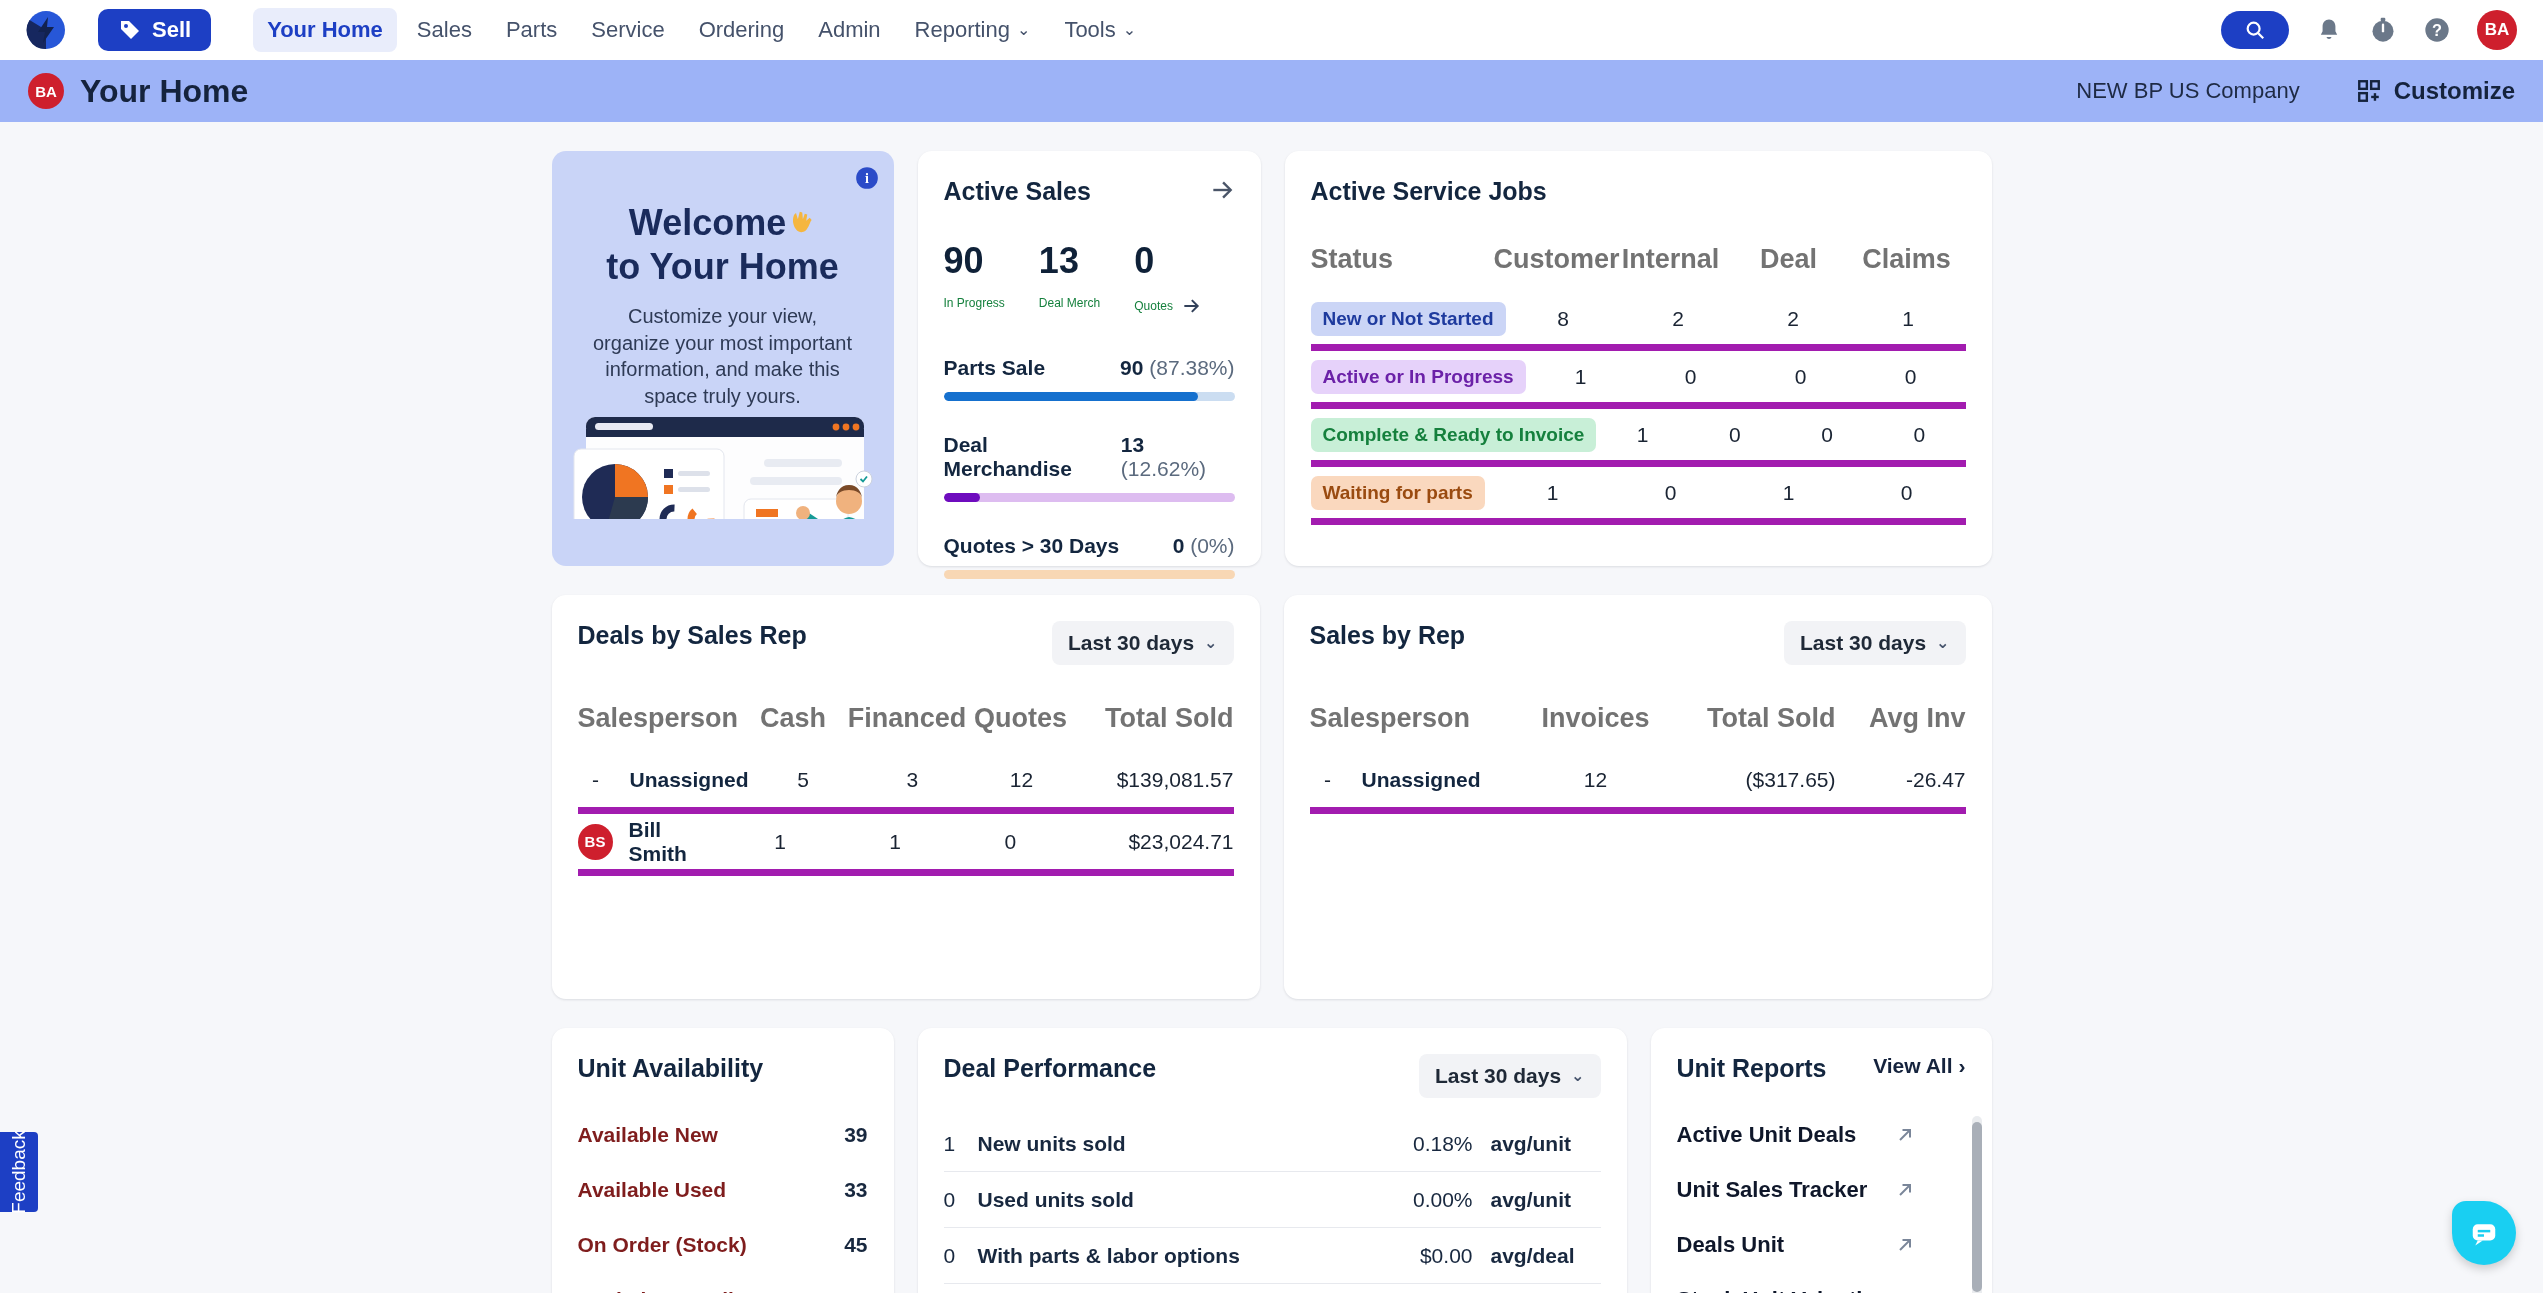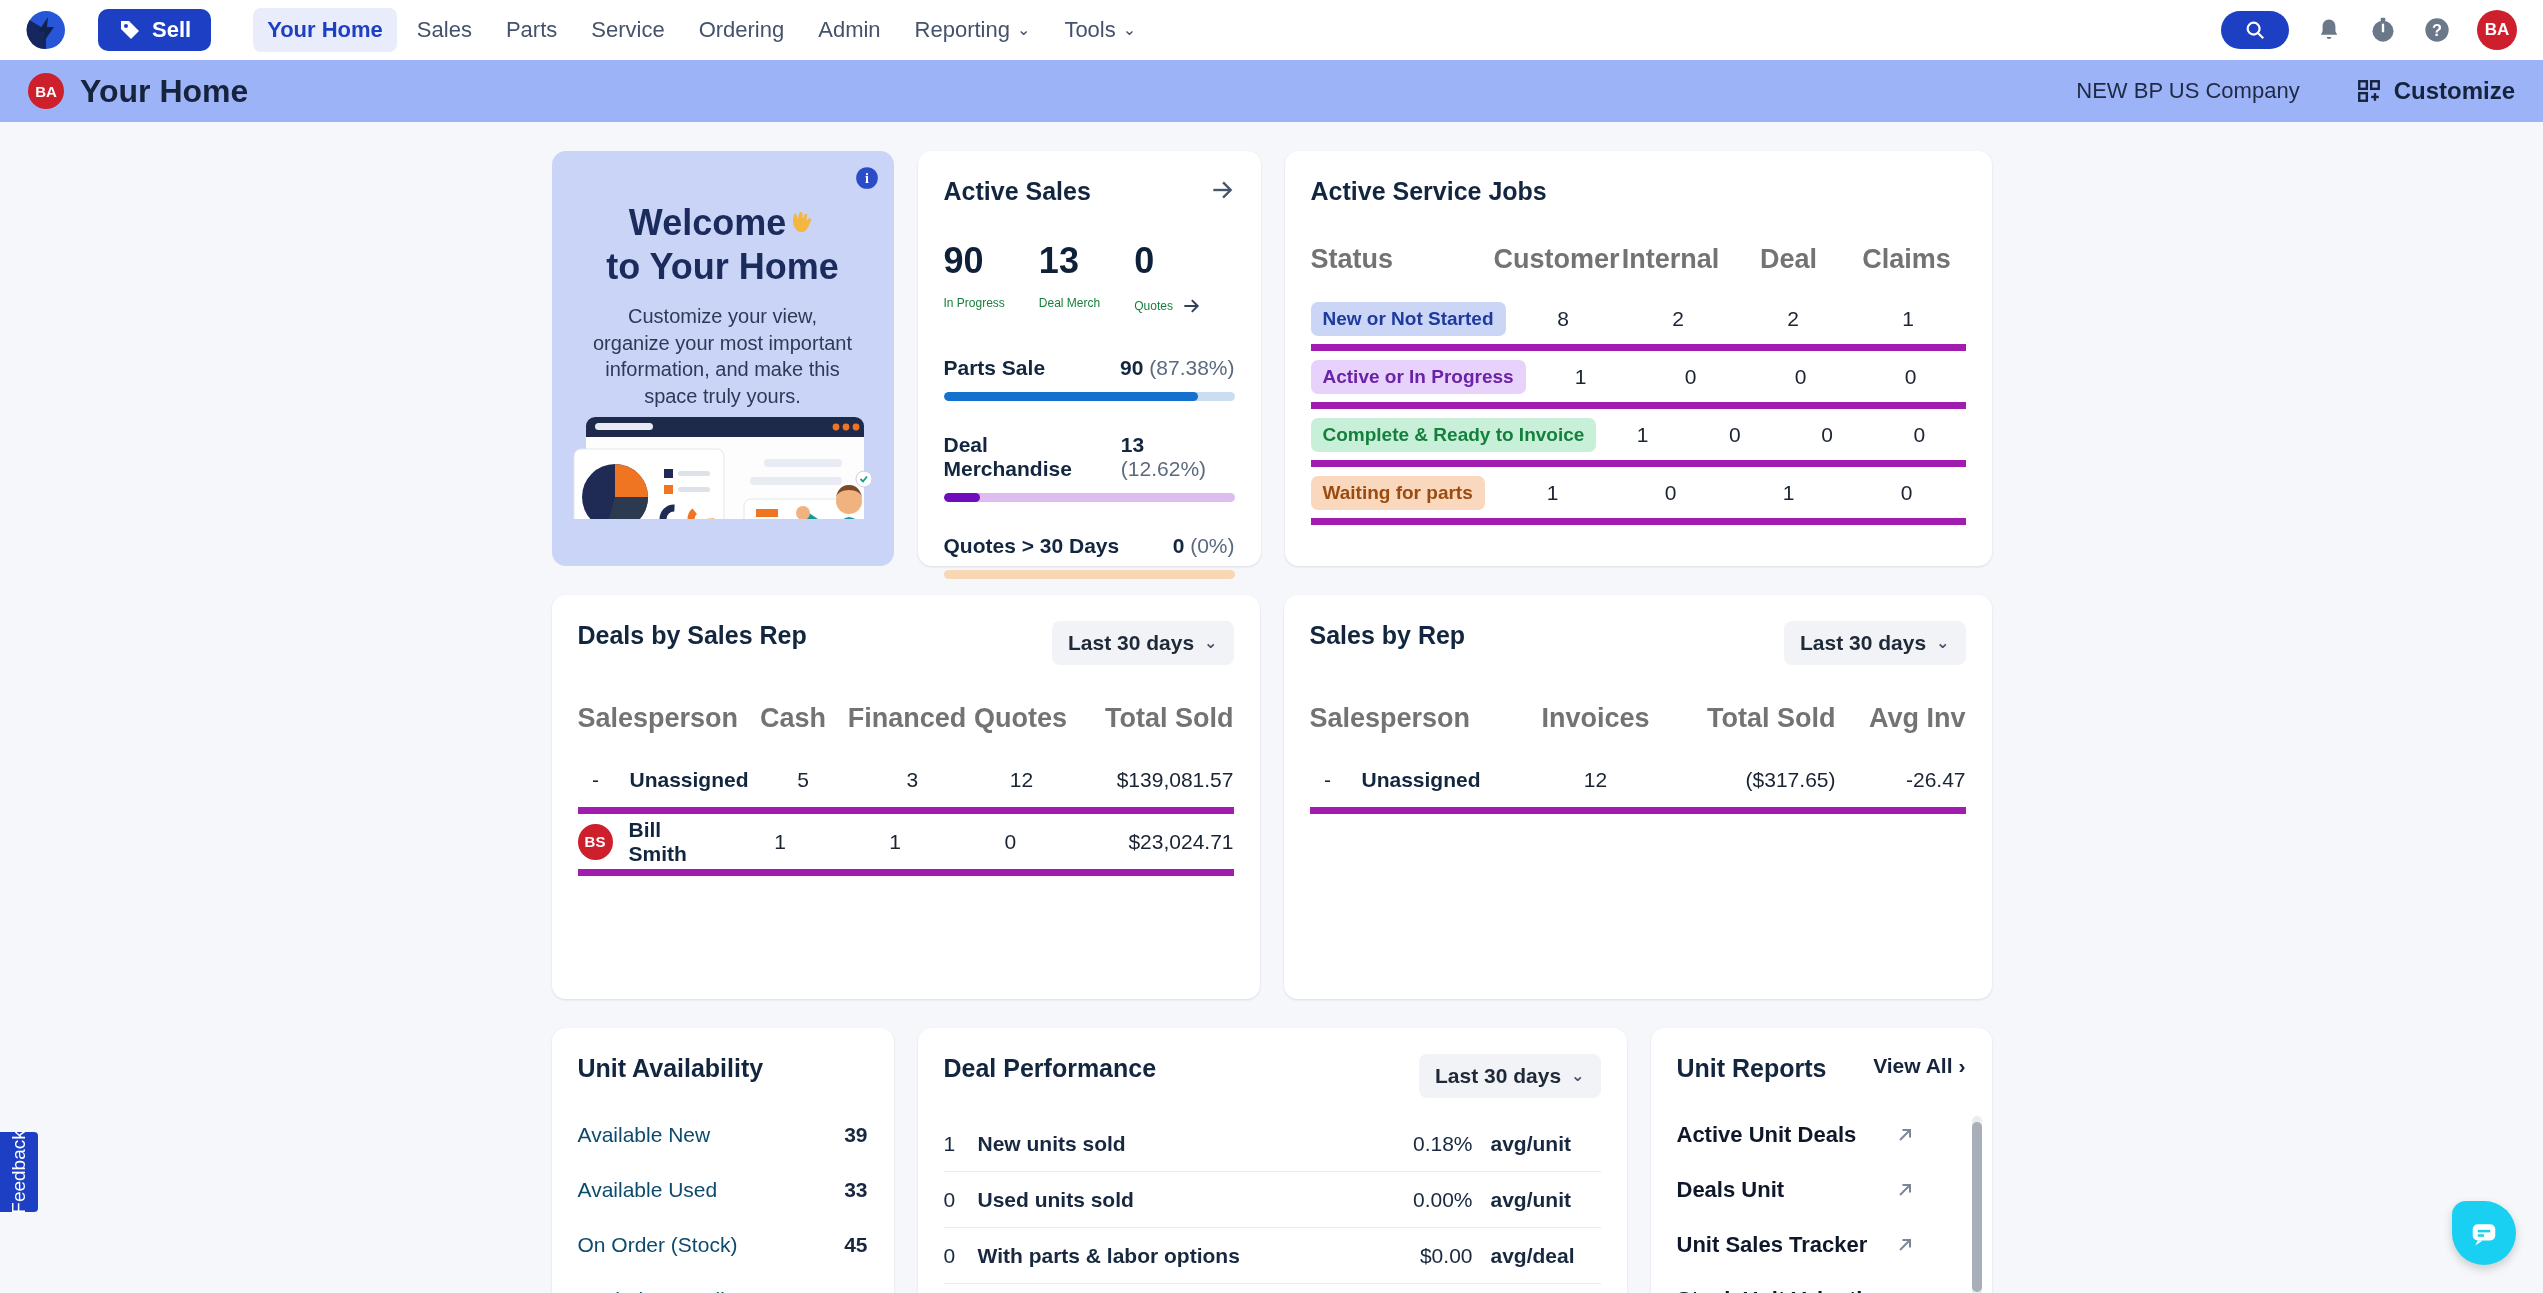--- a/index.html
+++ b/index.html
@@ -129,21 +129,21 @@
 
   
   .deals-card, .salesrep-card { width:708px; height:404px; }
   .unit-avail { width:342px; height:420px; }
   .deal-perf { width:709px; height:420px; }
   .unit-reports { width:341px; height:420px; position:relative; }
 
   
   .ua-list { margin-top:24px; }
   .ua-row { display:flex; justify-content:space-between; align-items:center; height:55px; font-size:21px; }
-  .ua-label { font-weight:normal; color:#0c4a6e; }
+  .ua-label { font-weight:bold; color:#7f1d1d; }
   .ua-value { font-weight:bold; color:#18283F; }
 
   
   .dp-list { margin-top:18px; }
   .dp-row { display:flex; align-items:center; height:56px; border-bottom:1px solid #E7E9EE; font-size:21px; }
   .dp-row:last-child { border-bottom:none; }
   .dp-count { width:34px; color:#18283F; }
   .dp-label { flex:1; font-weight:bold; color:#18283F; }
   .dp-value { color:#18283F; margin-right:18px; }
   .dp-unit { font-weight:bold; color:#18283F; width:110px; text-align:left; }
@@ -575,28 +575,28 @@
       </div>
       <div class="ur-list">
         <div class="ur-row">
           <span class="ur-label">Active Unit Deals</span>
           <svg width="20" height="20" viewBox="0 0 24 24" fill="none" stroke="#7A8699" stroke-width="2.4">
               <line x1="6" y1="18" x2="18" y2="6"></line>
               <polyline points="9 6 18 6 18 15"></polyline>
             </svg>
         </div>
         <div class="ur-row">
-          <span class="ur-label">Deals Unit</span>
+          <span class="ur-label">Unit Sales Tracker</span>
           <svg width="20" height="20" viewBox="0 0 24 24" fill="none" stroke="#7A8699" stroke-width="2.4">
               <line x1="6" y1="18" x2="18" y2="6"></line>
               <polyline points="9 6 18 6 18 15"></polyline>
             </svg>
         </div>
         <div class="ur-row">
-          <span class="ur-label">Unit Sales Tracker</span>
+          <span class="ur-label">Deals Unit</span>
           <svg width="20" height="20" viewBox="0 0 24 24" fill="none" stroke="#7A8699" stroke-width="2.4">
               <line x1="6" y1="18" x2="18" y2="6"></line>
               <polyline points="9 6 18 6 18 15"></polyline>
             </svg>
         </div>
         <div class="ur-row">
           <span class="ur-label">Stock Unit Valuation</span>
           <svg width="20" height="20" viewBox="0 0 24 24" fill="none" stroke="#7A8699" stroke-width="2.4">
               <line x1="6" y1="18" x2="18" y2="6"></line>
               <polyline points="9 6 18 6 18 15"></polyline>

